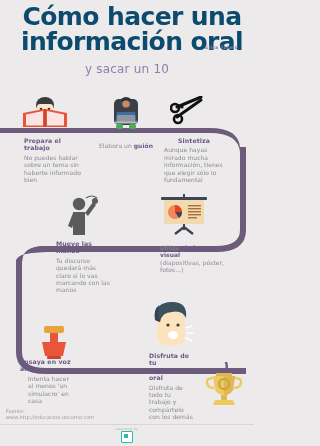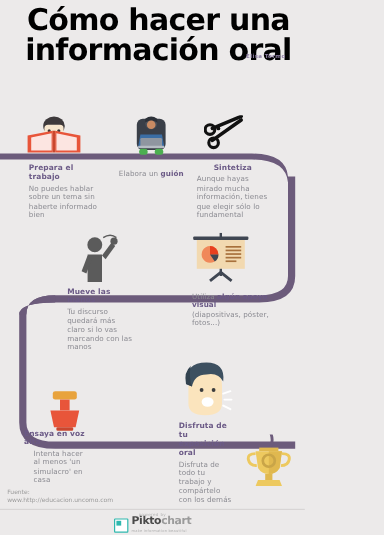--- a/index.html
+++ b/index.html
@@ -11,21 +11,21 @@
   }
   .canvas{position:absolute;inset:0;width:254px;height:446px;background:#eceaea;}
 
   
   .title{
     position:absolute;left:10px;top:4px;width:244px;
     font-family:"DejaVu Sans", sans-serif;
     font-weight:bold;
     font-size:25px;line-height:25px;
     letter-spacing:-0.6px;
-    color:#000000;
+    color:#0c4a6e;
     text-align:center;
   }
   .title .l2{display:block;}
   .author{
     position:absolute;right:16px;top:45px;
     font-size:4.6px;line-height:6px;color:#8e7fa3;
     letter-spacing:.3px;font-weight:bold;
   }
   .subtitle{
     position:absolute;left:0;top:62px;width:254px;text-align:center;
@@ -74,20 +74,21 @@
 </head>
 <body>
 
 <div class="canvas">
 
   <div class="title">
     <span>Cómo hacer una</span>
     <span class="l2">información oral</span>
   </div>
   <div class="author">Elisa Tormo</div>
+  <div class="subtitle">y sacar un 10</div>
 
   <svg class="ribbon" viewBox="0 0 254 446">
 
     <path d="M0,128 L210,128 Q238,128 240,147 L240,152 Q238,133 210,133 L0,133 Z" fill="#6c5b7b"></path>
     <path d="M240,147 L240,230 Q240,246 216,246 L46,246 Q22,246 22,262 L22,352 Q22,368 46,368 L246,368
              L246,374 L46,374 Q16,374 16,352 L16,262 Q16,252 46,252 L216,252 Q246,252 246,230 L246,147 Z" fill="#6c5b7b"></path>
 
     <path d="M16,262 Q16,252 46,252 L46,246 Q22,246 22,262 Z" fill="#6c5b7b"></path>
   </svg>
 
@@ -218,19 +219,15 @@
   </div>
 
   <div class="source">
     <div>Fuente:</div>
     <div>www.http://educacion.uncomo.com</div>
   </div>
   <div class="footer-rule"></div>
   <div class="powered">powered by</div>
   <div class="pikto">
     <span class="pikto-mark"></span>
-    <span class="pikto-stack">
-      <span class="pikto-txt"><span>Pikto</span><i>chart</i></span>
-      <span class="pikto-tag">make information beautiful</span>
-    </span>
   </div>
 
 </div>
 
 </body></html>

